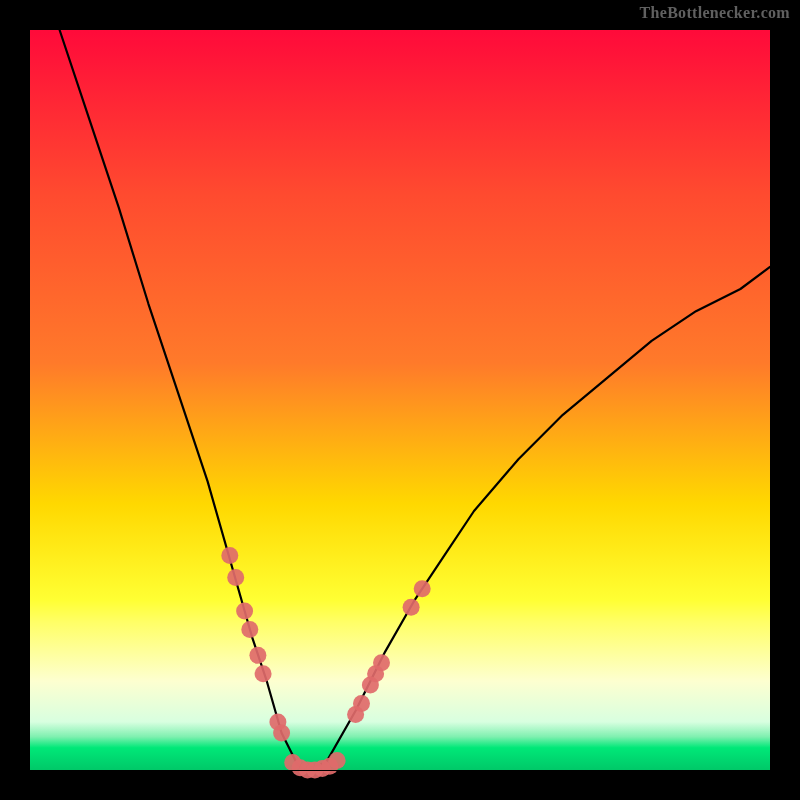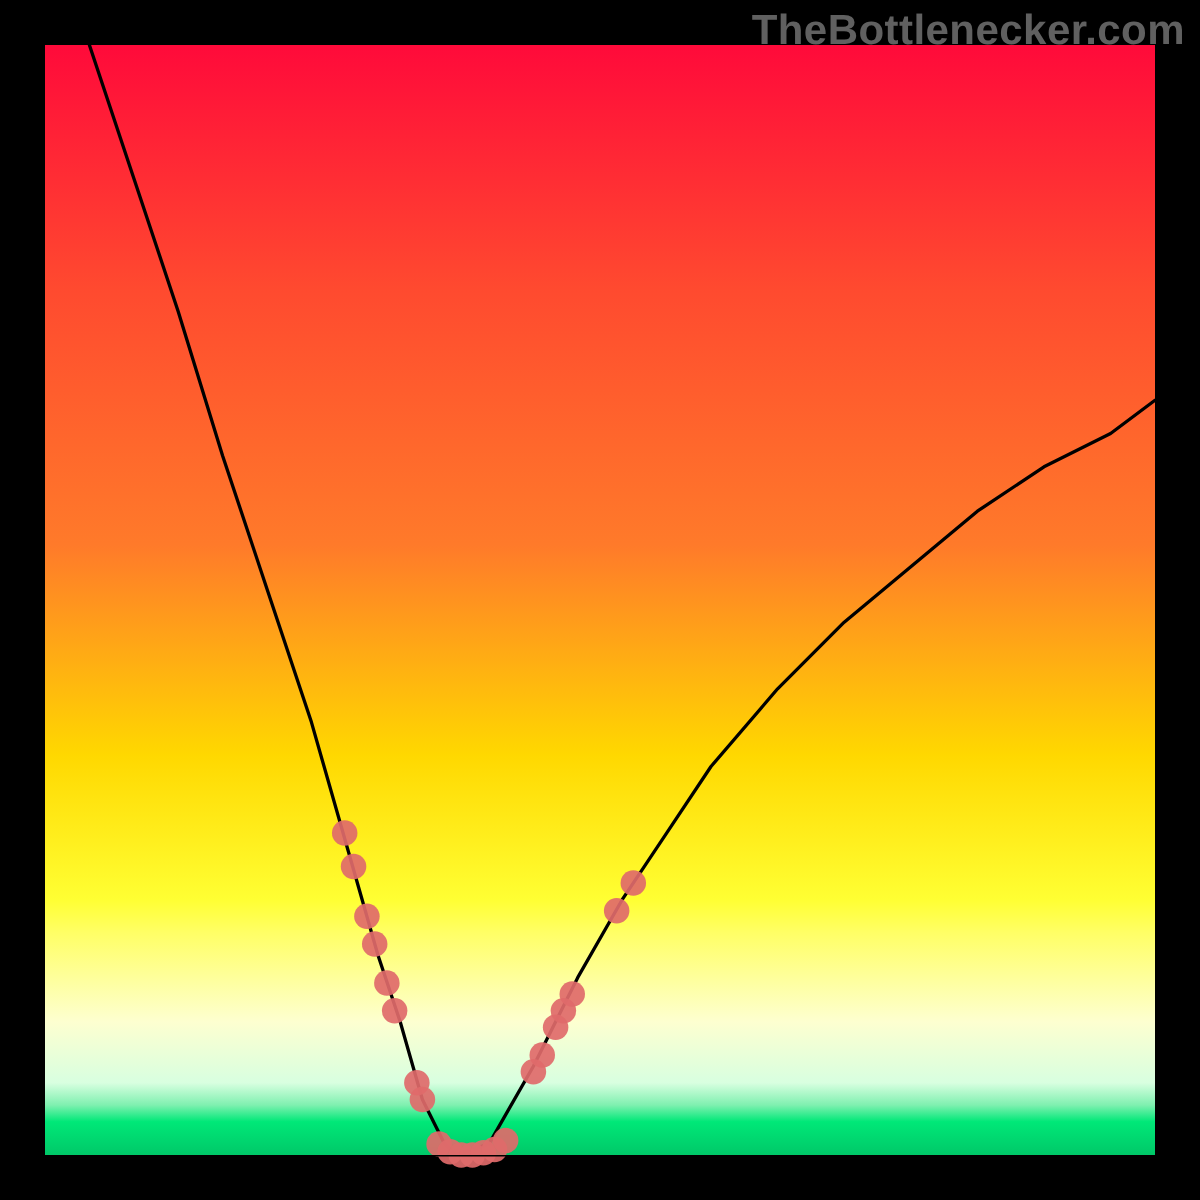--- a/index.html
+++ b/index.html
@@ -10,22 +10,22 @@
   .stage {
     width: 800px;
     height: 800px;
     position: relative;
     background: #000;
   }
   .watermark {
     position: absolute;
     top: 4px;
     right: 10px;
-    font-family: Liberation Sans, sans-serif;
-    font-size: 28px;
+    font-family: Liberation Serif, serif;
+    font-size: 16px;
     font-weight: bold;
     color: #606060;
     letter-spacing: 0.3px;
   }
   svg { display: block; }
 </style>
 </head>
 <body>
 
 <div class="stage">

